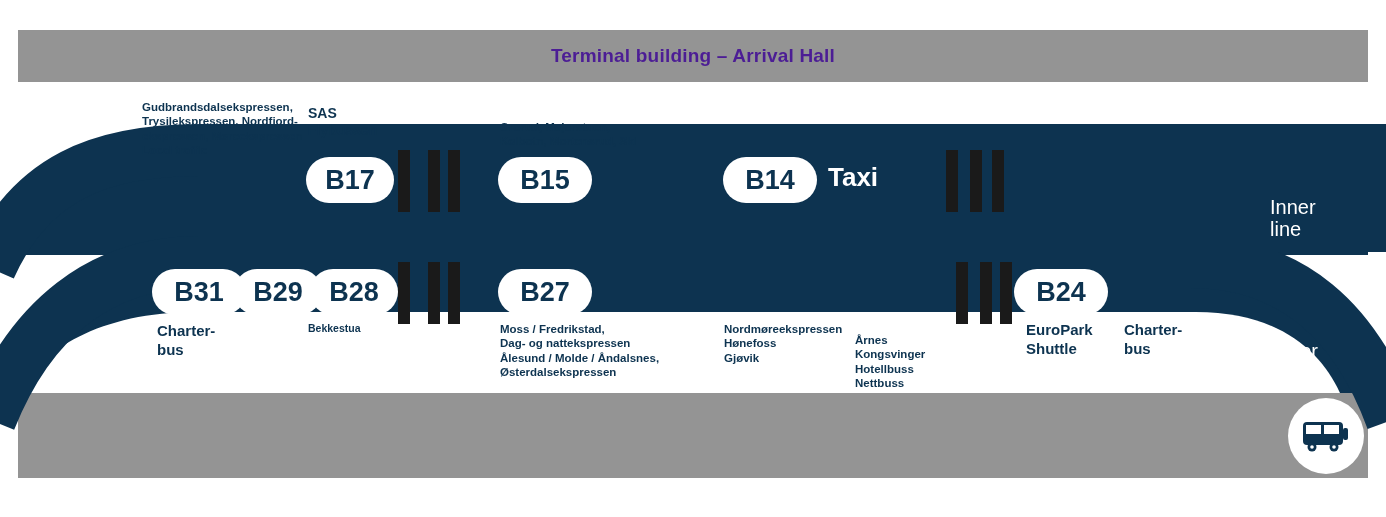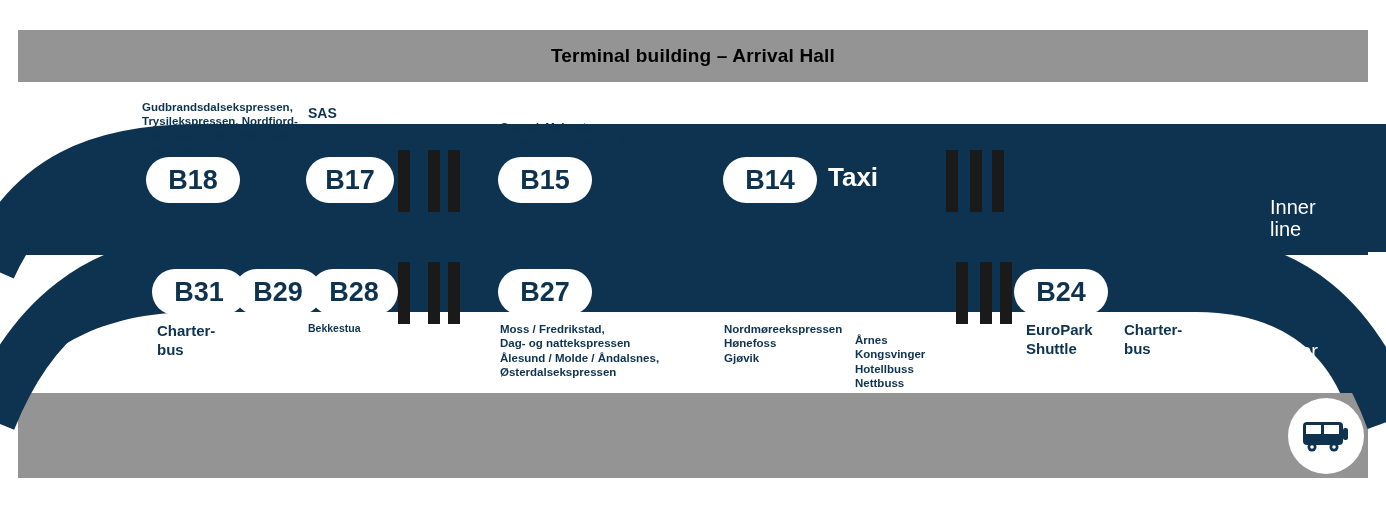--- a/index.html
+++ b/index.html
@@ -23,21 +23,21 @@
     left: 18px;
     top: 30px;
     width: 1350px;
     height: 52px;
     background: #949494;
     display: flex;
     align-items: center;
     justify-content: center;
   }
   .terminal-bar .label {
-    color: #000000;
+    color: #4c1d95;
     font-size: 19px;
     font-weight: bold;
     letter-spacing: 0.2px;
   }
   
   .bottom-bar {
     position: absolute;
     left: 18px;
     top: 393px;
     width: 1350px;
@@ -178,23 +178,20 @@
     <rect x="992" y="150" width="12" height="62" fill="#1a1a1a"></rect>
 
     <rect x="398" y="262" width="12" height="62" fill="#1a1a1a"></rect>
     <rect x="428" y="262" width="12" height="62" fill="#1a1a1a"></rect>
     <rect x="448" y="262" width="12" height="62" fill="#1a1a1a"></rect>
     <rect x="956" y="262" width="12" height="62" fill="#1a1a1a"></rect>
     <rect x="980" y="262" width="12" height="62" fill="#1a1a1a"></rect>
     <rect x="1000" y="262" width="12" height="62" fill="#1a1a1a"></rect>
   </svg>
 
-  <div class="badge big wide" style="left:146px; top:157px;">
-    <span>B18</span>
-  </div>
   <div class="badge big narrow" style="left:306px; top:157px;">
     <span>B17</span>
   </div>
   <div class="badge big wide" style="left:498px; top:157px;">
     <span>B15</span>
   </div>
   <div class="badge big wide" style="left:723px; top:157px;">
     <span>B14</span>
   </div>
   <div class="txt taxi" style="left:828px; top:161px;">Taxi</div>

